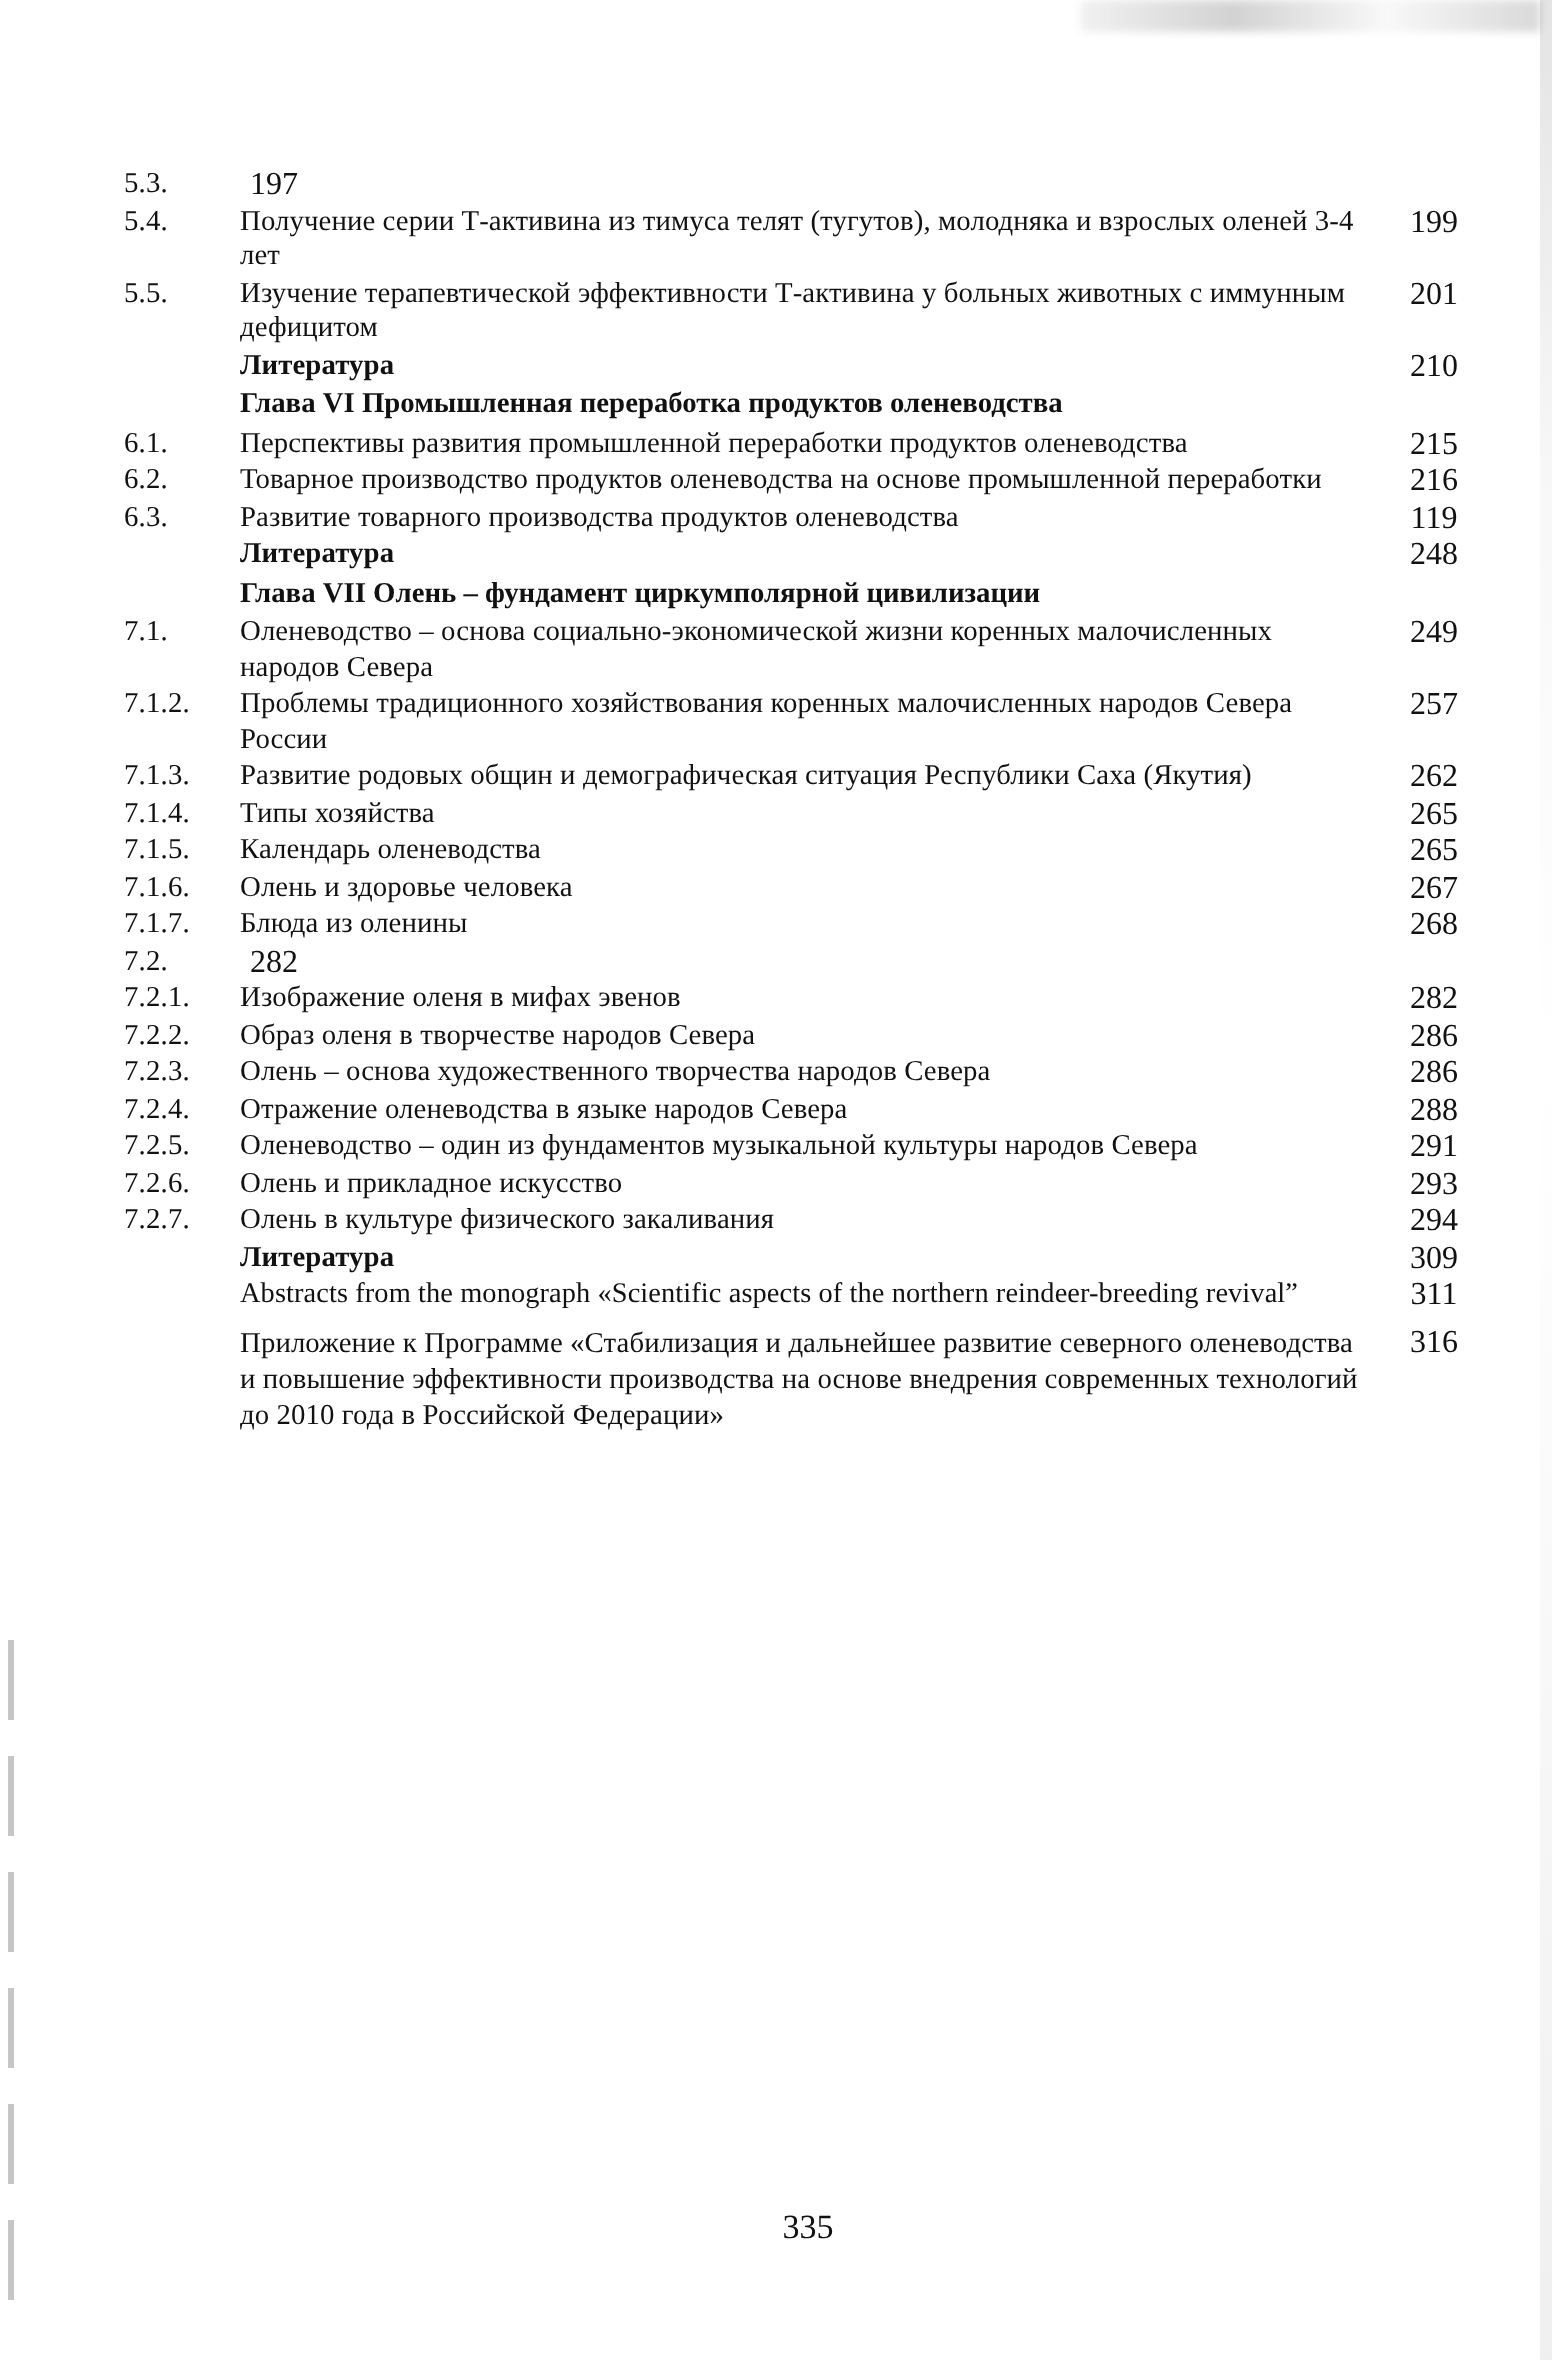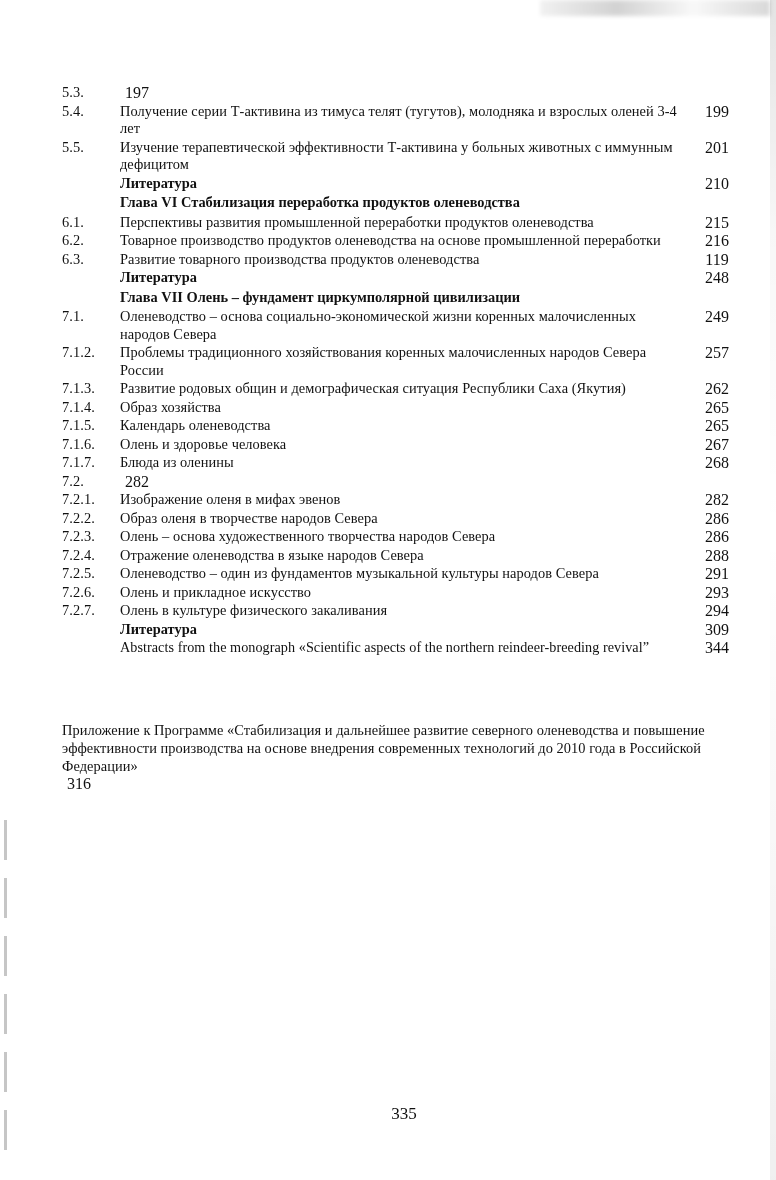--- a/index.html
+++ b/index.html
@@ -89,21 +89,20 @@
   }
   .lit .title {
     letter-spacing: 0.05px;
     font-weight: bold;
   }
   .abstract .title {
     font-size: 14.2px;
   }
   .appendix {
     margin-top: 6px;
-    flex-direction: column;
   }
   .appendix .title {
     line-height: 18px;
   }
   .folio {
     position: absolute;
     top: 1104px;
     left: 16px;
     width: 776px;
     text-align: center;
@@ -135,21 +134,21 @@
         <div class="title">Изучение терапевтической эффективности Т-активина у больных животных с иммунным дефицитом</div>
         <div class="page-no">201</div>
       </div>
       <div class="row lit">
         <div class="num"></div>
         <div class="title">Литература</div>
         <div class="page-no">210</div>
       </div>
       <div class="row chapter">
         <div class="num"></div>
-        <div class="title">Глава VI Стабилизация переработка продуктов оленеводства</div>
+        <div class="title">Глава VI Промышленная переработка продуктов оленеводства</div>
         <div class="page-no"></div>
       </div>
       <div class="row entry">
         <div class="num">6.1.</div>
         <div class="title">Перспективы развития промышленной переработки продуктов оленеводства</div>
         <div class="page-no">215</div>
       </div>
       <div class="row entry">
         <div class="num">6.2.</div>
         <div class="title">Товарное производство продуктов оленеводства на основе промышленной переработки</div>
@@ -180,21 +179,21 @@
         <div class="title">Проблемы традиционного хозяйствования коренных малочисленных народов Севера России</div>
         <div class="page-no">257</div>
       </div>
       <div class="row entry">
         <div class="num">7.1.3.</div>
         <div class="title">Развитие родовых общин и демографическая ситуация Республики Саха (Якутия)</div>
         <div class="page-no">262</div>
       </div>
       <div class="row entry">
         <div class="num">7.1.4.</div>
-        <div class="title">Образ хозяйства</div>
+        <div class="title">Типы хозяйства</div>
         <div class="page-no">265</div>
       </div>
       <div class="row entry">
         <div class="num">7.1.5.</div>
         <div class="title">Календарь оленеводства</div>
         <div class="page-no">265</div>
       </div>
       <div class="row entry">
         <div class="num">7.1.6.</div>
         <div class="title">Олень и здоровье человека</div>
@@ -245,21 +244,21 @@
         <div class="page-no">294</div>
       </div>
       <div class="row lit">
         <div class="num"></div>
         <div class="title">Литература</div>
         <div class="page-no">309</div>
       </div>
       <div class="row abstract">
         <div class="num"></div>
         <div class="title">Abstracts from the monograph «Scientific aspects of the northern reindeer-breeding revival”</div>
-        <div class="page-no">344</div>
+        <div class="page-no">311</div>
       </div>
       <div class="row appendix">
         <div class="num"></div>
         <div class="title">Приложение к Программе «Стабилизация и дальнейшее развитие северного оленеводства и повышение эффективности производства на основе внедрения современных технологий до 2010 года в Российской Федерации»</div>
         <div class="page-no">316</div>
       </div>
     </div>
 
   <div class="folio">335</div>
 

